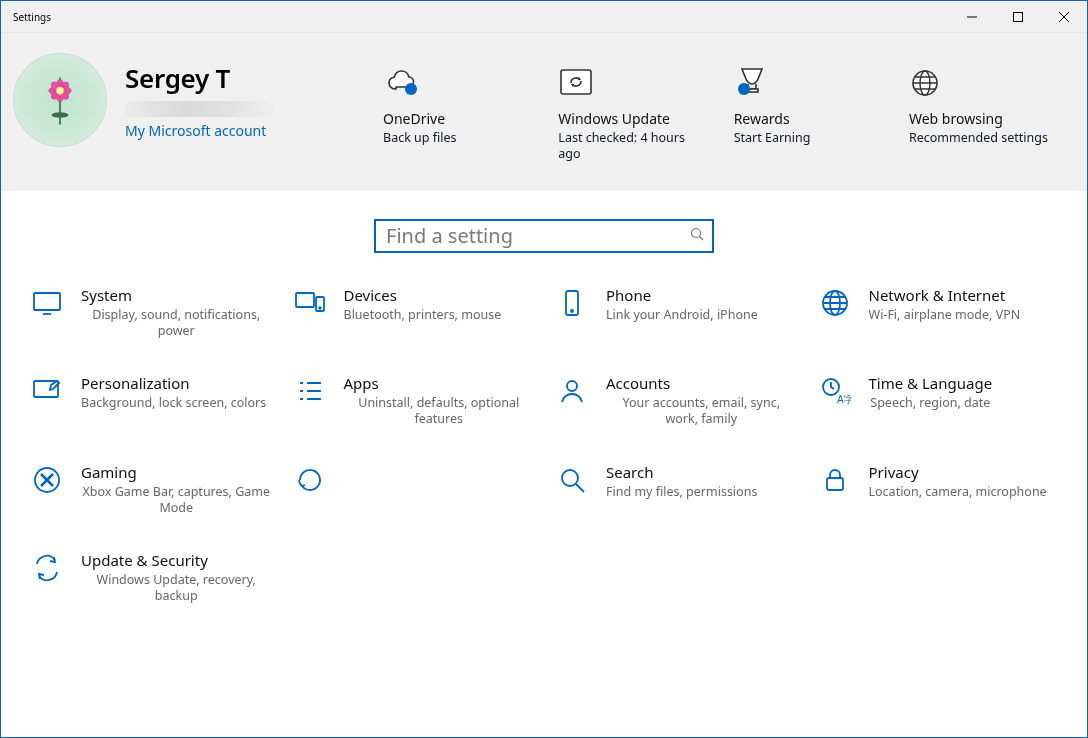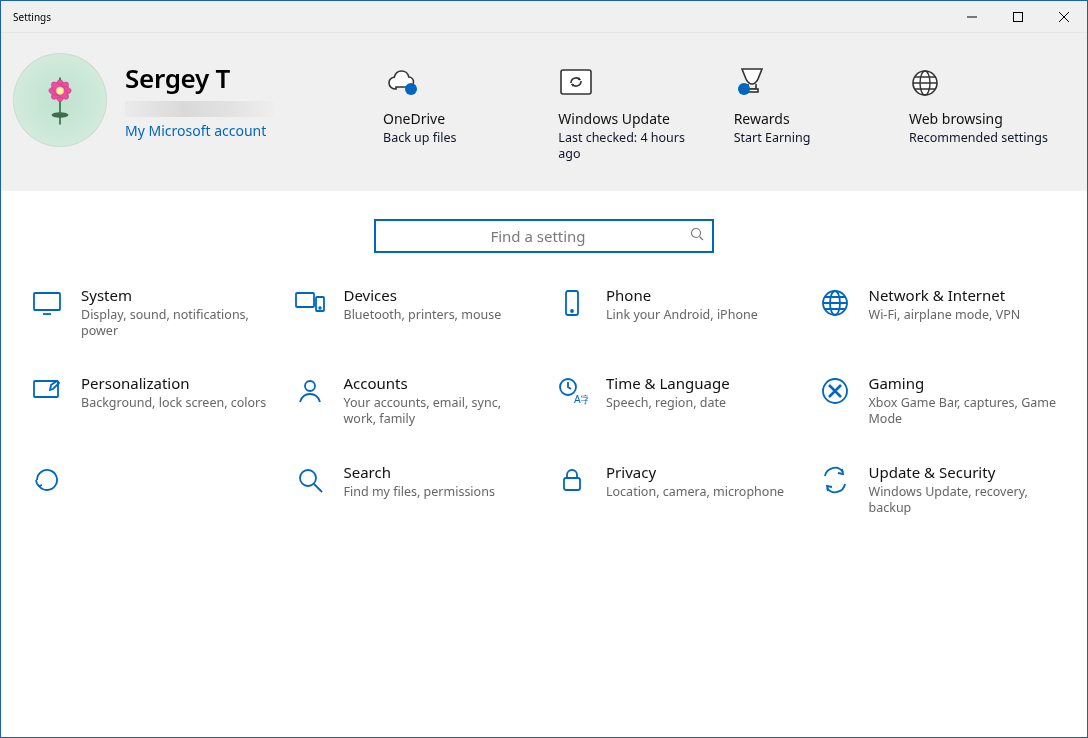--- a/index.html
+++ b/index.html
@@ -122,24 +122,23 @@
     background: #fff;
     display: flex;
     align-items: center;
     padding: 0 8px 0 10px;
   }
   .search input {
     border: none;
     outline: none;
     flex: 1;
     font-family: inherit;
-    font-size: 15px;
+    font-size: 20px;
     color: #000;
     background: transparent;
-    text-align: center;
   }
   .search input::placeholder { color: #7a7a7a; }
   .search .search-icon { color: #7a7a7a; }
 
   
   .grid {
     display: grid;
     grid-template-columns: repeat(4, 1fr);
     gap: 34px 20px;
     padding: 8px 28px 28px 28px;
@@ -160,20 +159,21 @@
   .cat .cat-icon svg { width: 32px; height: 32px; }
   .cat .cat-text .cat-title {
     font-size: 15px;
     color: #111;
     margin-bottom: 2px;
   }
   .cat .cat-text .cat-sub {
     font-size: 12.5px;
     color: #666;
     line-height: 1.3;
+    text-align: center;
   }
 </style>
 </head>
 <body>
 
 <div class="titlebar">
   <div class="title">Settings</div>
   <div class="win-controls">
     <div class="win-btn">
       <svg width="10" height="10" viewBox="0 0 10 10">
@@ -345,20 +345,32 @@
         <rect x="3" y="6" width="24" height="16" rx="1"></rect>
         <path d="M20 10l6-4 2 2-6 6-3 1z"></path>
       </svg>
     </div>
     <div class="cat-text">
       <div class="cat-title">Personalization</div>
       <div class="cat-sub">Background, lock screen, colors</div>
     </div>
   </div>
 
+  <div class="cat">
+    <div class="cat-icon">
+      <svg viewBox="0 0 32 32" fill="none" stroke="currentColor" stroke-width="1.8">
+        <path d="M6 8h3M6 16h3M6 24h3"></path>
+        <path d="M13 8h14M13 16h14M13 24h14"></path>
+      </svg>
+    </div>
+    <div class="cat-text">
+      <div class="cat-title">Apps</div>
+      <div class="cat-sub">Uninstall, defaults, optional features</div>
+    </div>
+  </div>
 
   <div class="cat">
     <div class="cat-icon">
       <svg viewBox="0 0 32 32" fill="none" stroke="currentColor" stroke-width="1.8">
         <circle cx="16" cy="11" r="5"></circle>
         <path d="M6 27c1.5-5 5-8 10-8s8.5 3 10 8"></path>
       </svg>
     </div>
     <div class="cat-text">
       <div class="cat-title">Accounts</div>

